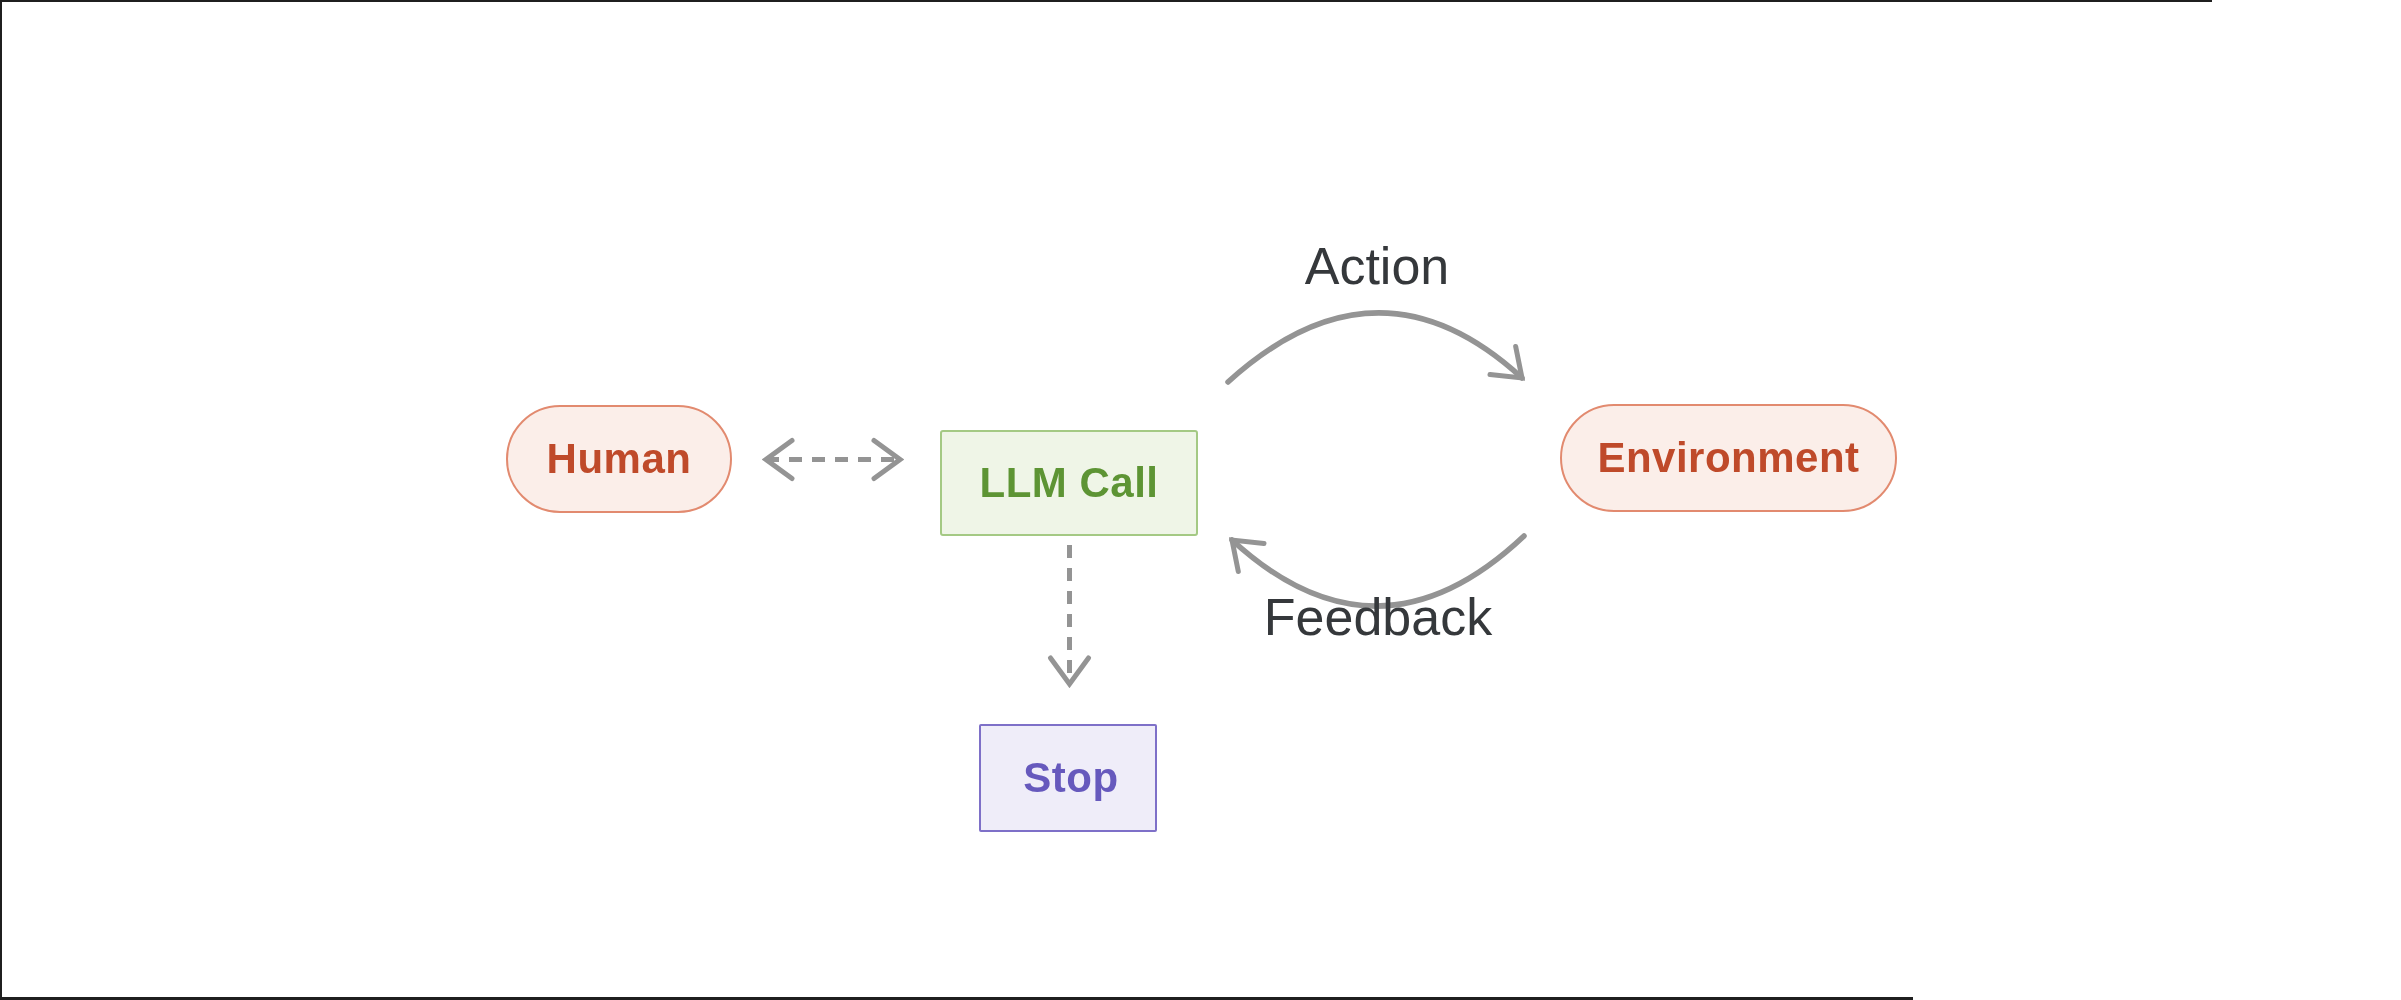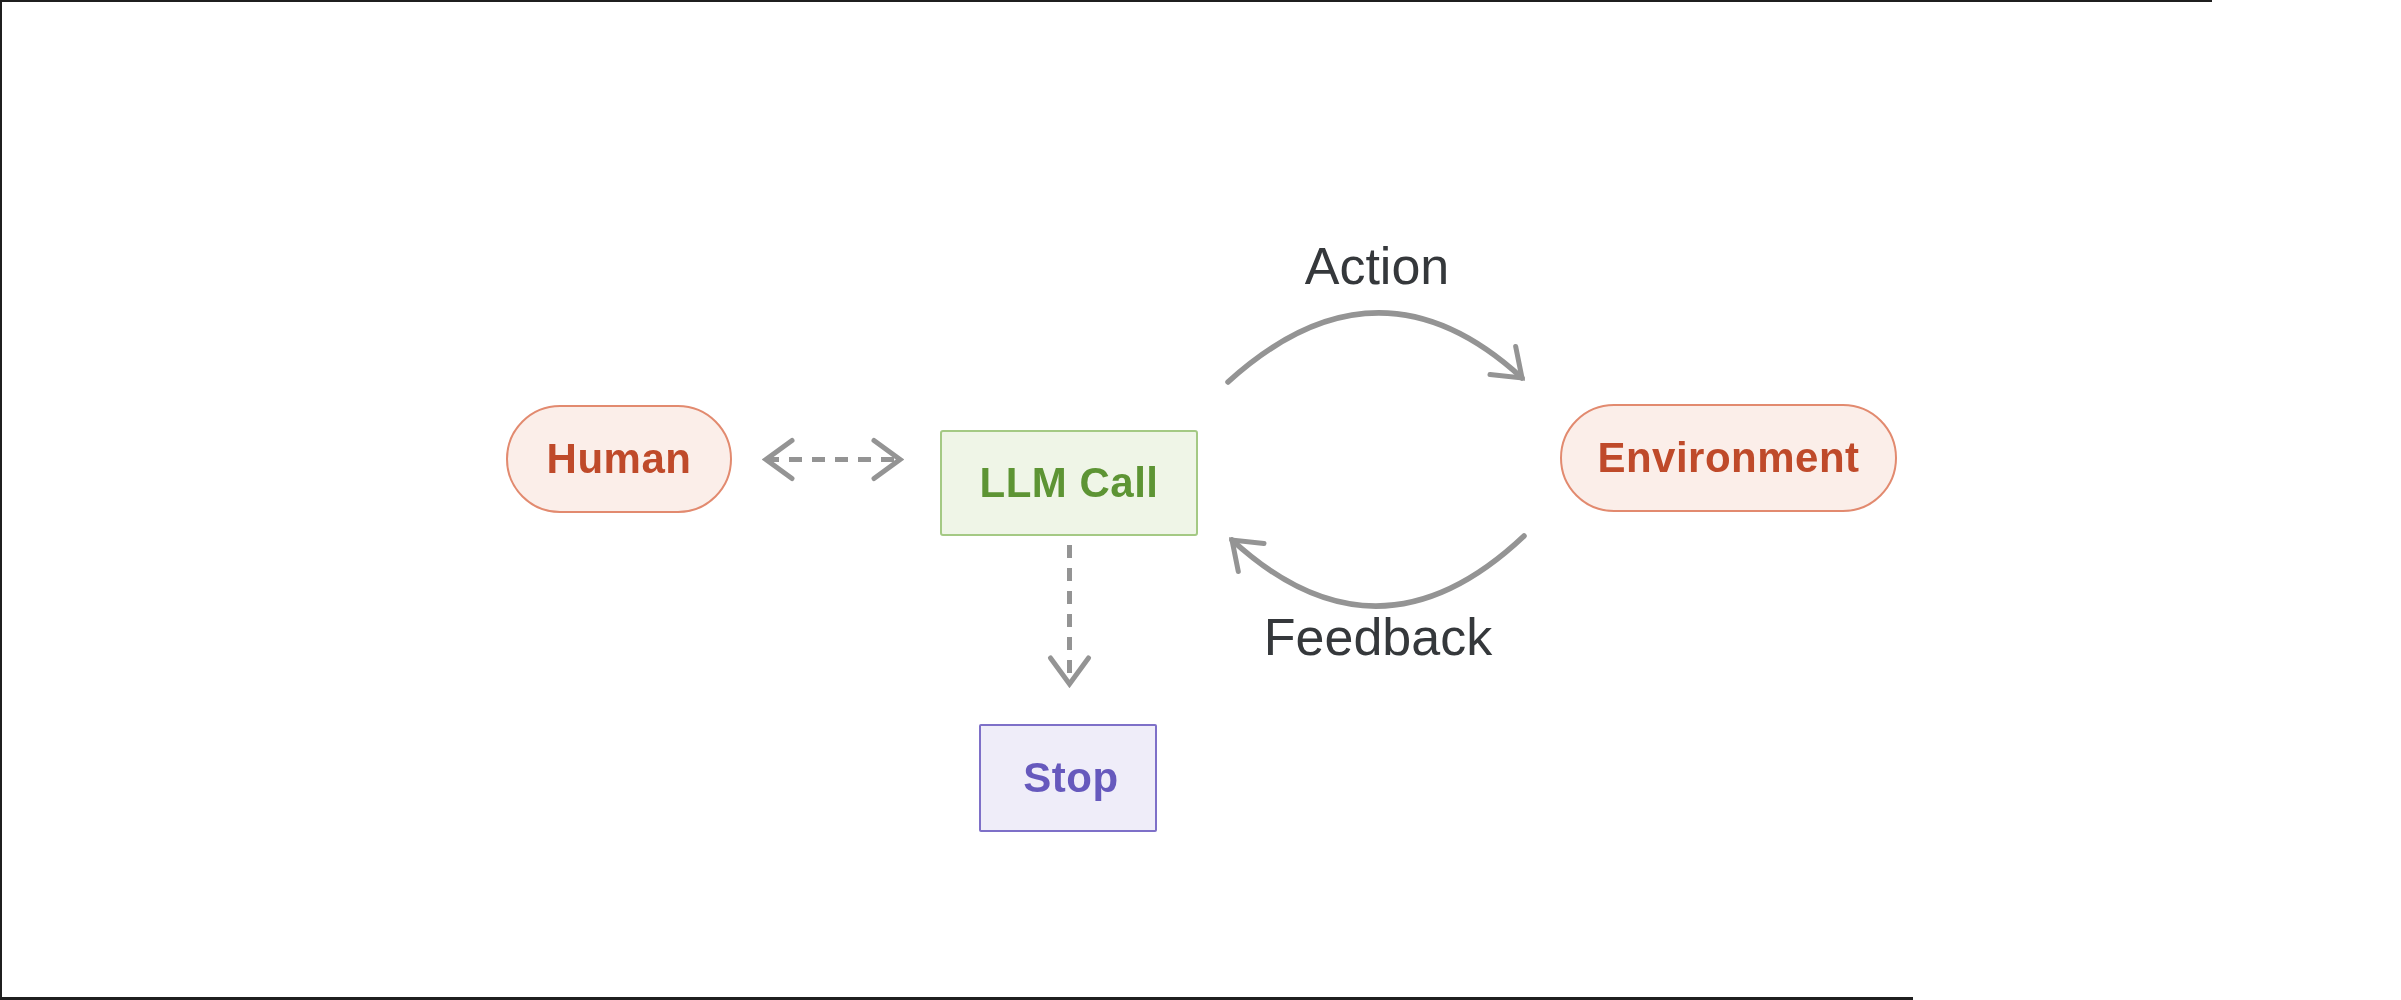--- a/index.html
+++ b/index.html
@@ -31,21 +31,21 @@
   #node-stop{left:979px;top:724px;width:178px;height:108px;border-radius:2px;padding-left:6px;}
   
   .edge-label{
     position:absolute;
     transform:translate(-50%,-50%);
     font-size:52px;
     color:var(--edge-label-color,#35383b);
     white-space:nowrap;
   }
   #label-action{left:1377px;top:266px;}
-  #label-feedback{left:1378px;top:637px;}
+  #label-feedback{left:1378px;top:617px;}
   
   #edges{position:absolute;left:0;top:0;}
   .arrow-stroke{stroke:var(--arrow-color,#949494);fill:none;}
 </style>
 </head>
 <body>
 
 <div id="canvas" style="--arrow-color: #949494; --edge-label-color: #35383b; background: rgb(255, 255, 255);">
 
   <div class="frame" id="frame-top" style="background: rgb(31, 31, 31);"></div>

